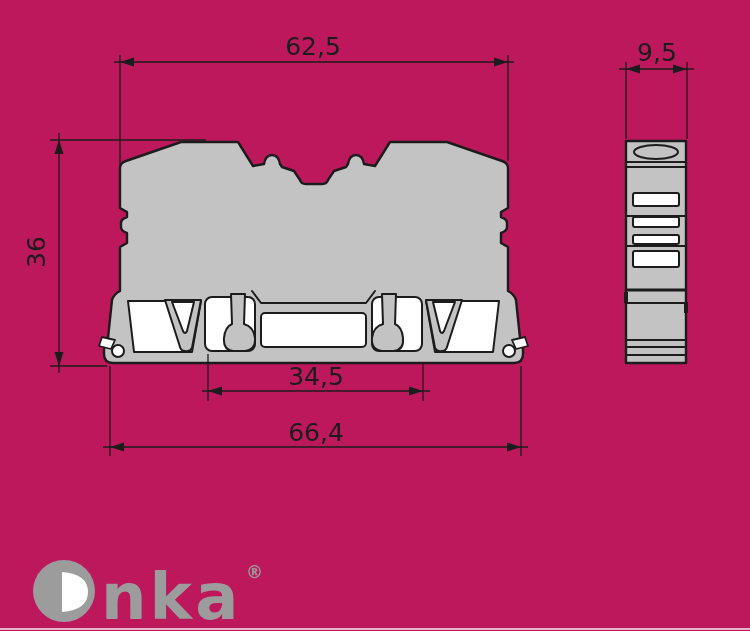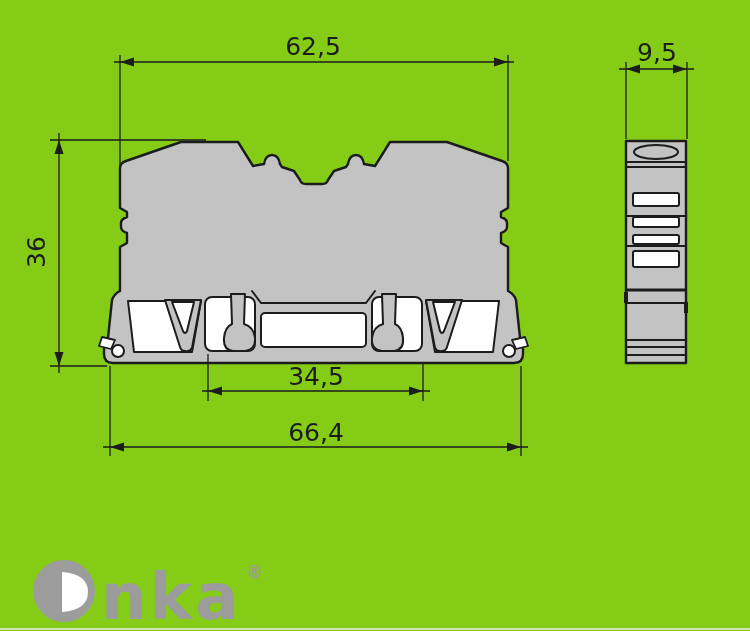--- a/index.html
+++ b/index.html
@@ -1,16 +1,16 @@
 <!DOCTYPE html>
 <html><head>
 <meta charset="utf-8">
 <style>
   html,body{margin:0;padding:0;background:#ffffff;}
-  .stage{position:relative;width:750px;height:631px;background:#84cc16;overflow:hidden;
+  .stage{position:relative;width:750px;height:631px;background:#be185d;overflow:hidden;
          font-family:"DejaVu Sans","Liberation Sans",sans-serif;}
   svg{display:block;}
   .dim-text{font-family:"DejaVu Sans","Liberation Sans",sans-serif;font-size:25px;fill:#1c1c1c;}
   .logo-text{font-family:"DejaVu Sans","Liberation Sans",sans-serif;font-weight:bold;fill:#9c9c9c;}
 </style>
 </head>
 <body>
 
 <div class="stage">
 <svg width="750" height="631" viewBox="0 0 750 631" xmlns="http://www.w3.org/2000/svg">

